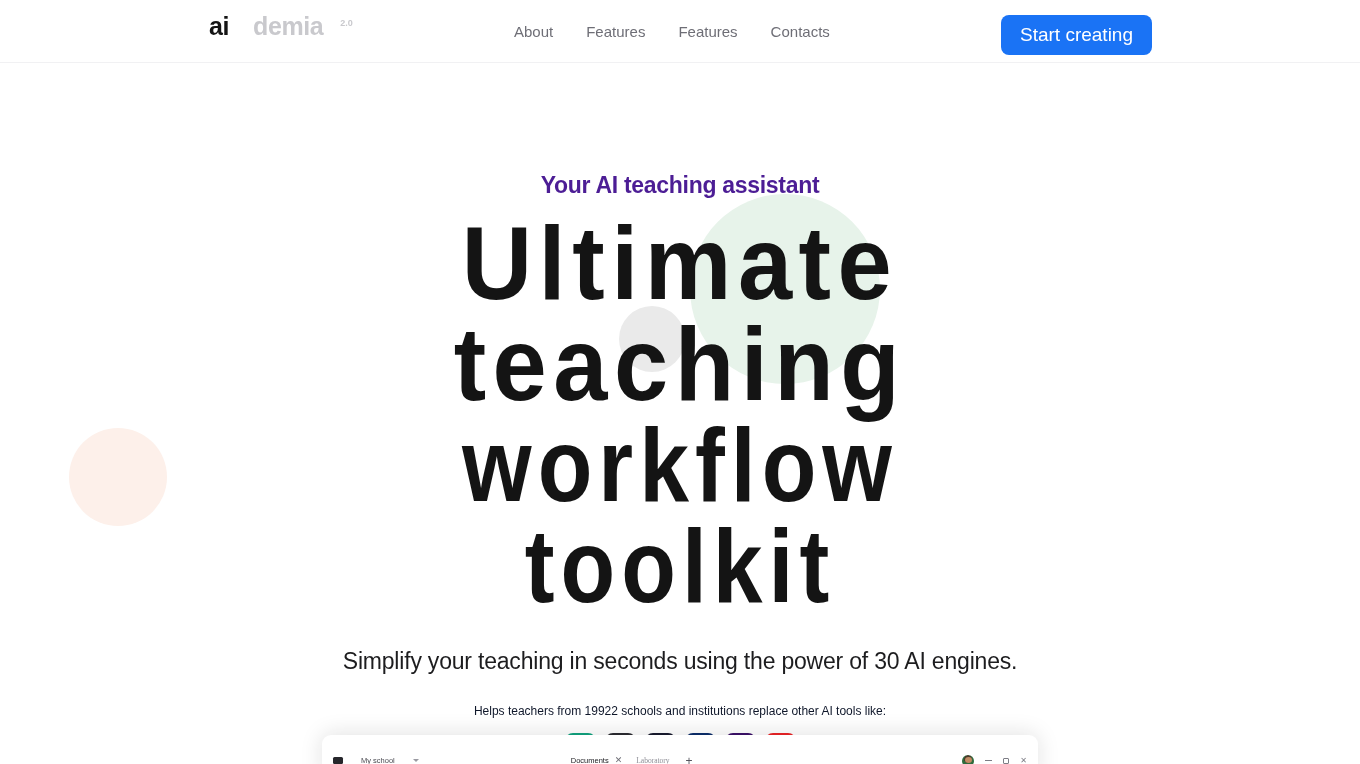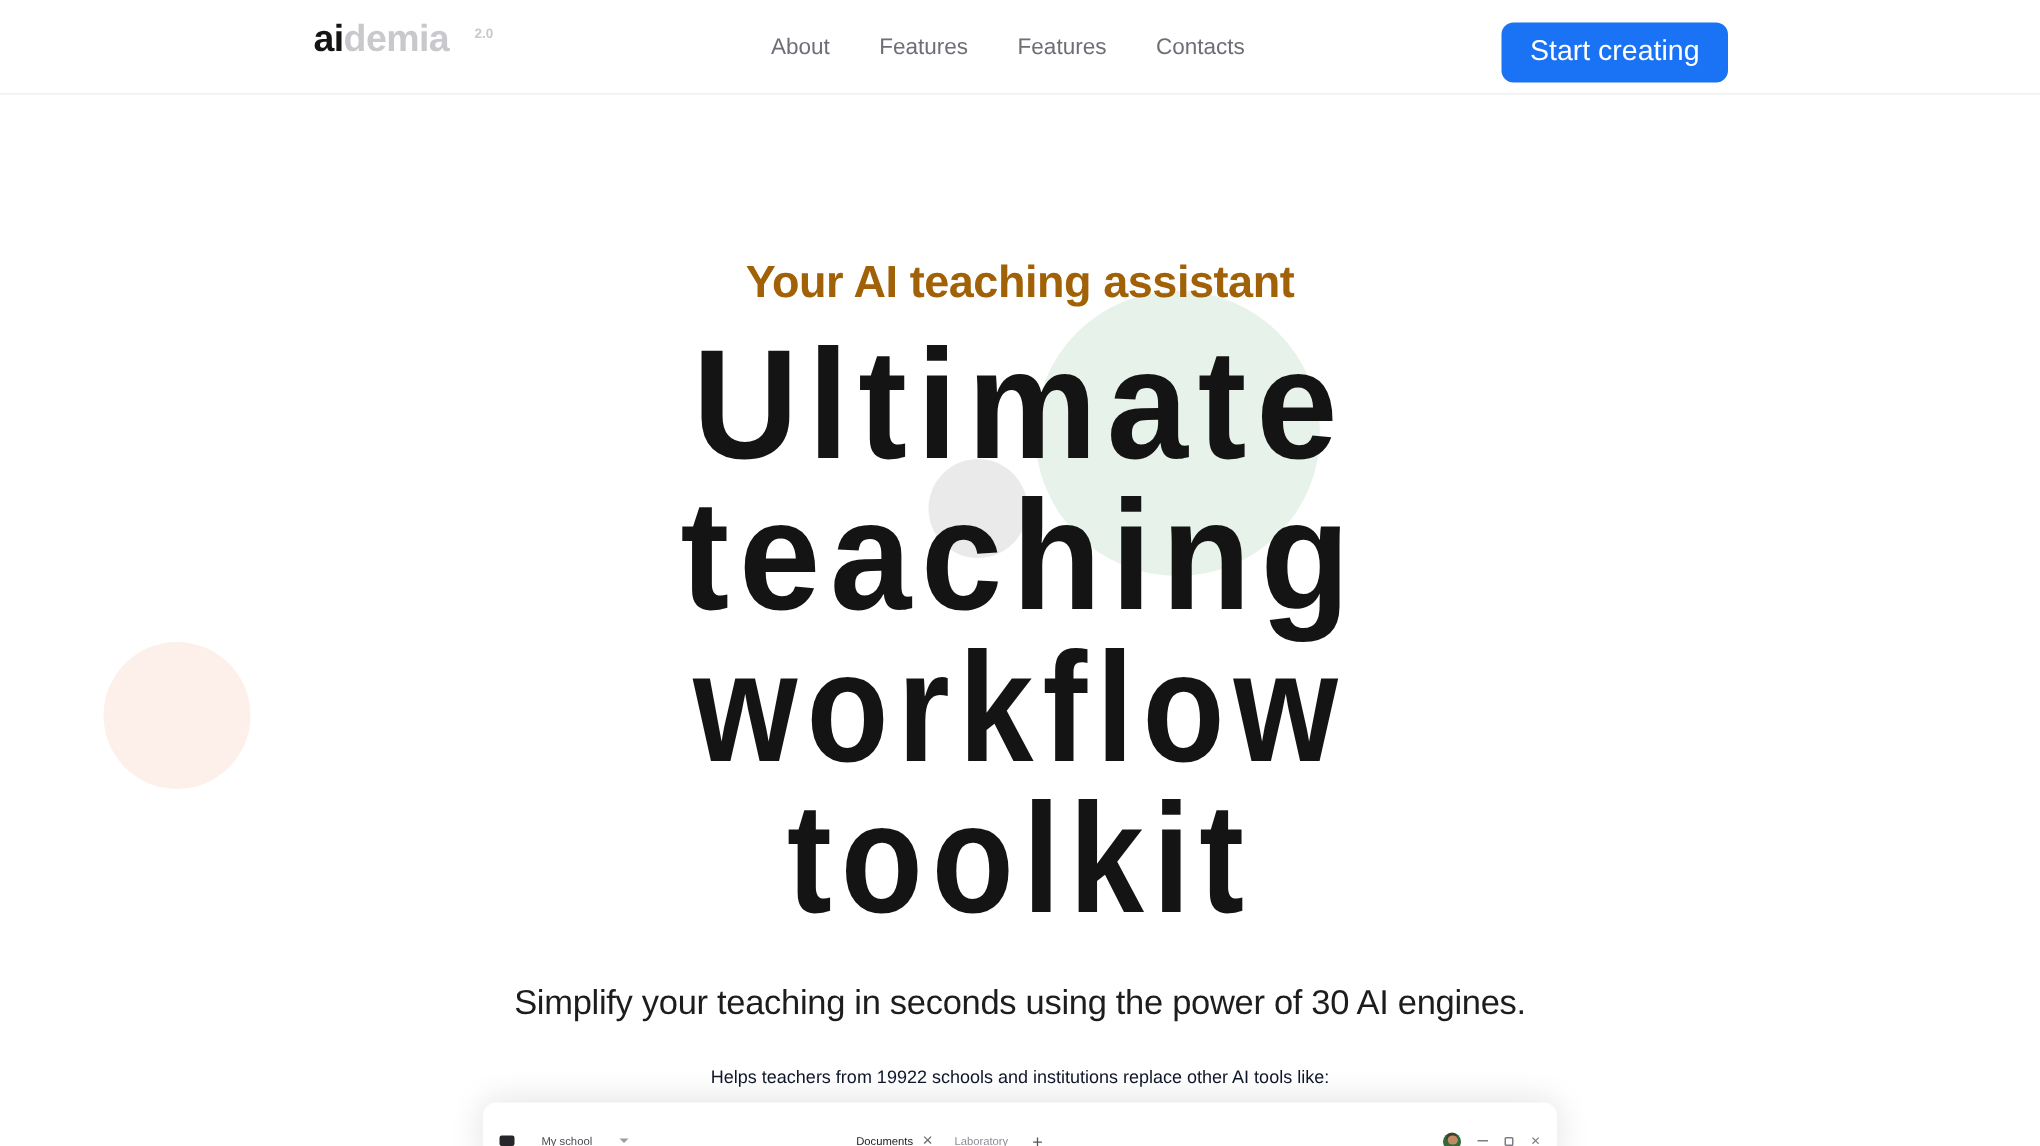--- a/index.html
+++ b/index.html
@@ -56,21 +56,21 @@
     left: 209px;
     top: 14px;
     font-size: 25px;
     font-weight: 700;
     letter-spacing: -0.4px;
     line-height: 1;
     white-space: nowrap;
     cursor: pointer;
   }
   .logo .lg-ai { color: #141414; text-align: center; }
-  .logo .lg-demia { color: #c9c9cd; font-weight: 700; }
+  .logo .lg-demia { color: #c9c9cd; font-weight: 700; margin-left: 24px; }
   .logo .lg-ver {
     color: #c9c9cd;
     font-size: 9px;
     font-weight: 700;
     vertical-align: super;
     letter-spacing: 0;
     margin-left: 17px;
   }
 
   .nav {
@@ -108,23 +108,23 @@
   
   .hero {
     position: relative;
     z-index: 2;
     width: 100%;
     text-align: center;
   }
 
   .eyebrow {
     margin-top: 109px;
-    font-size: 30px;
+    font-size: 23px;
     font-weight: 700;
-    color: #a16207;
+    color: #4c1d95;
     letter-spacing: -0.3px;
   }
 
   .headline {
     margin-top: 14px;
     color: #141414;
     font-weight: 700;
     font-size: 104px;
     line-height: 0.97;
     letter-spacing: -1px;
@@ -239,21 +239,21 @@
     gap: 14px;
     margin-left: 152px;
   }
   .tab {
     display: flex;
     align-items: center;
     gap: 6px;
     cursor: pointer;
   }
   .tab.active { color: #1c1c20; }
-  .tab.inactive { color: #8d8d95; }
+  .tab.inactive { color: #8d8d95; font-family: Liberation Serif, serif; }
   .tab-x {
     font-size: 9px;
     color: #6f6f77;
     line-height: 1;
   }
   .tab-plus {
     font-size: 12px;
     color: #56565e;
     line-height: 1;
     cursor: pointer;

